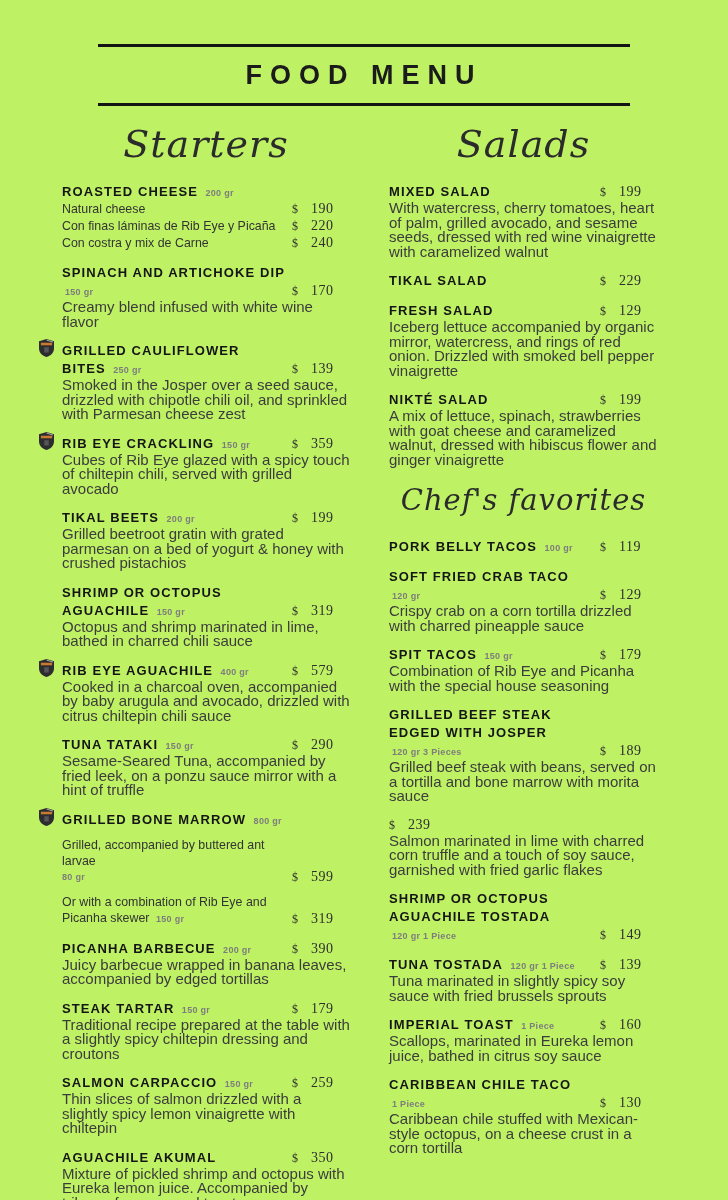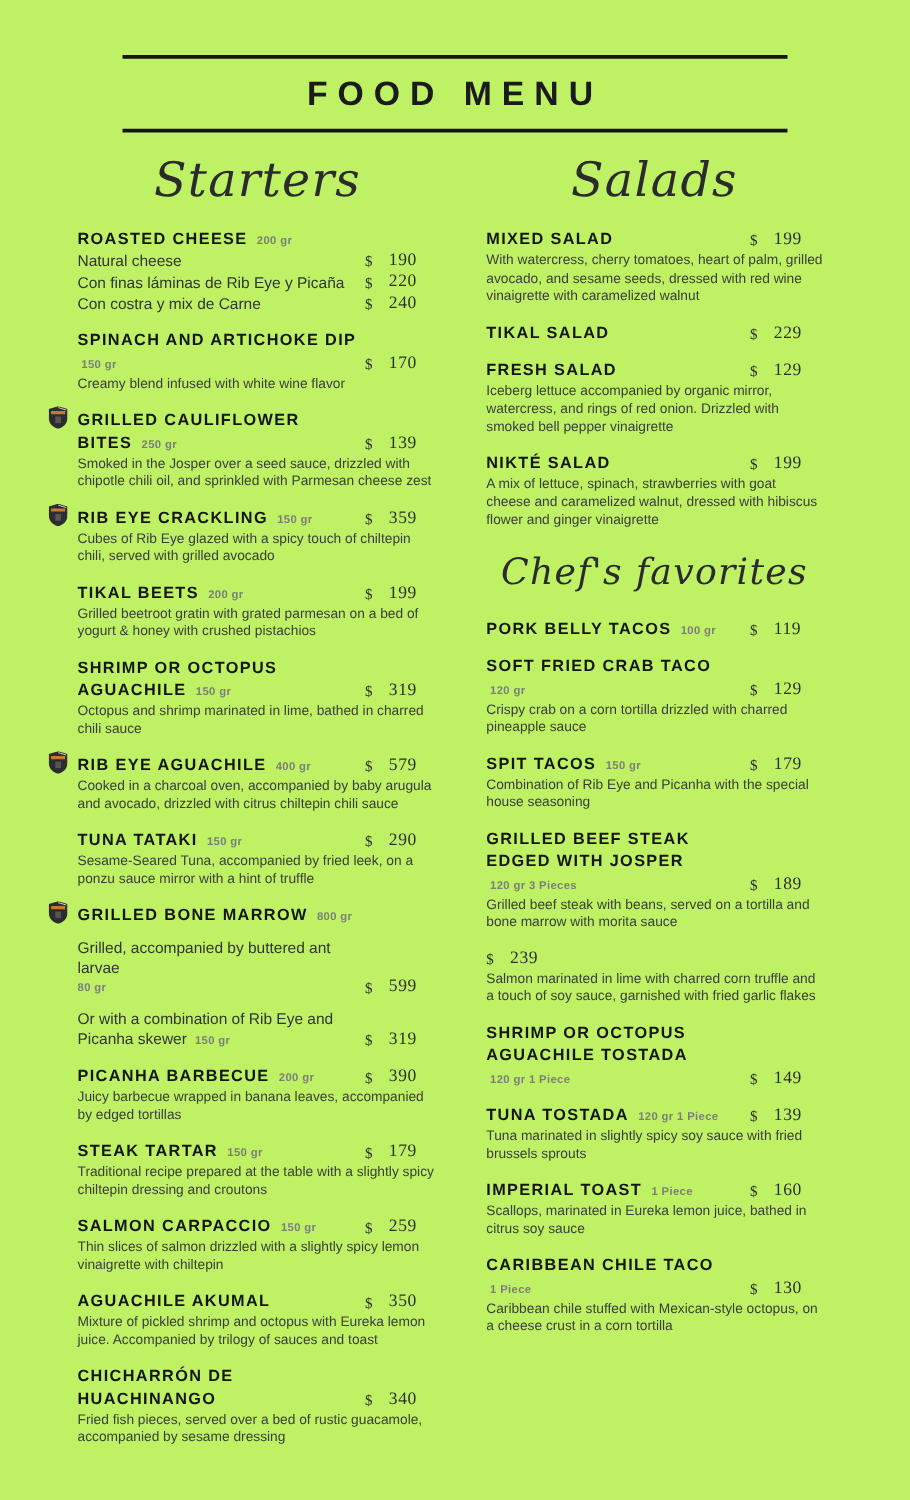--- a/index.html
+++ b/index.html
@@ -52,21 +52,21 @@
   .price {
     width: 58px; flex: none;
     display: flex; gap: 13px;
     font-family: "Liberation Serif", serif;
     font-size: 14px; color: #2e2e2e;
     padding-top: 1px;
   }
   .cur { font-size: 12px; padding-top: 1px; }
   .amt { letter-spacing: 0.5px; }
   .desc {
-    font-size: 11px; line-height: 14.5px;
+    font-size: 15px; line-height: 14.5px;
     color: #3c3c3c; margin-top: 1px;
   }
   .vrow { margin-top: 0; }
   .vrow.gap { margin-top: 9px; }
   .vtext { flex: 1; font-size: 12.4px; line-height: 16px; color: #333333; padding-right: 6px; }
   .note-block { display: block; margin-left: 0; }
   .badge-s { position: absolute; left: -23px; top: -2px; }
 </style>
 </head>
 <body>

